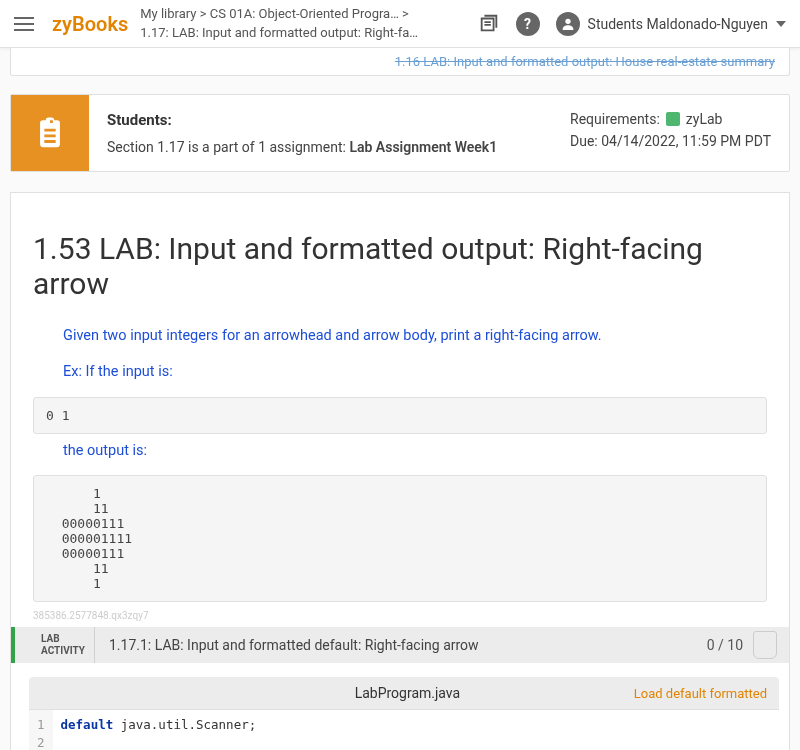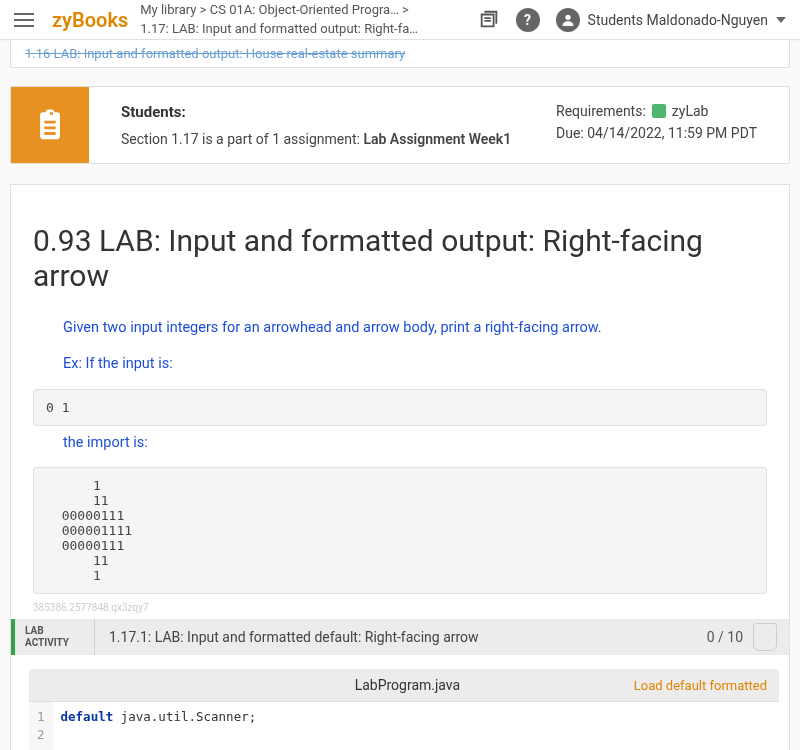--- a/index.html
+++ b/index.html
@@ -5,21 +5,21 @@
   * { box-sizing: border-box; margin: 0; padding: 0; }
   body {
     font-family: -apple-system, BlinkMacSystemFont, "Segoe UI", Roboto, Arial, sans-serif;
     background: #fafafa;
     color: #333;
     width: 800px;
     height: 750px;
     overflow: hidden;
   }
   .header {
-    height: 40px;
+    height: 48px;
     background: #fff;
     display: flex;
     align-items: center;
     padding: 0 14px;
     border-bottom: 1px solid #e0e0e0;
     box-shadow: 0 1px 3px rgba(0,0,0,0.06);
   }
   .menu-icon {
     width: 24px; height: 24px; display:flex; flex-direction:column; justify-content:center; gap:4px;
     margin-right: 14px; cursor:pointer;
@@ -31,42 +31,42 @@
   .hdr-icons { display:flex; align-items:center; gap:16px; }
   .hdr-icon-circle { width:24px; height:24px; border-radius:50%; background:#666; display:inline-flex; align-items:center; justify-content:center; color:#fff; font-weight:700; font-size:14px; }
   .book-icon { width:22px; height:22px; color:#555; }
   .user-chip { display:flex; align-items:center; gap:8px; cursor:pointer; }
   .avatar { width:24px; height:24px; border-radius:50%; background:#666; display:inline-flex; align-items:center; justify-content:center; }
   .avatar svg { width:16px; height:16px; fill:#fff; }
   .username { font-size:14px; color:#444; }
   .caret { width:0; height:0; border-left:5px solid transparent; border-right:5px solid transparent; border-top:6px solid #666; }
 
   .content { padding: 0 10px 10px 10px; }
-  .prev-link-strip { text-align:left; padding: 6px 14px 21px; color:#3f7fbf; font-size:13px; border:1px solid #e0e0e0; border-top:none; background:#fff; margin-bottom:18px; border-bottom-left-radius:3px; border-bottom-right-radius:3px; height:24px; overflow:hidden; }
+  .prev-link-strip { text-align:right; padding: 6px 14px 21px; color:#3f7fbf; font-size:13px; border:1px solid #e0e0e0; border-top:none; background:#fff; margin-bottom:18px; border-bottom-left-radius:3px; border-bottom-right-radius:3px; height:24px; overflow:hidden; }
 
   .students-card { display:flex; border:1px solid #e0e0e0; background:#fff; margin-bottom:20px; border-radius:2px; }
   .orange-badge { width:78px; background:#e69121; display:flex; align-items:center; justify-content:center; }
   .clipboard-svg { width:34px; height:34px; fill:#fff; }
-  .students-body { flex:1; padding:16px 32px; display:flex; justify-content:space-between; align-items:flex-start;gap:40px; }
+  .students-body { flex:1; padding:16px 18px; display:flex; justify-content:space-between; align-items:flex-start;gap:40px; }
   .students-left h3 { font-size:15px; font-weight:700; margin-bottom:10px; }
   .students-left p { font-size:14px; color:#444; }
   .students-left p b { font-weight:600; }
   .students-right { text-align:left; font-size:14px; color:#444; }
   .students-right .req { margin-bottom:6px; display:flex; align-items:center; gap:6px; }
   .req-square { width:14px; height:14px; background:#4fb66f; border-radius:2px; }
 
   .main-card { background:#fff; border:1px solid #e0e0e0; padding:22px 0 0 0; }
   .main-pad { padding: 0 22px; }
   .lab-title { font-size:30px; font-weight:400; color:#333; margin: 16px 0 24px; }
   .desc { font-size:14.5px; color:#1d4ed8; margin-bottom:14px; line-height:1.5;margin-left:30px; }
   .code-box { background:#f5f5f5; border:1px solid #e0e0e0; border-radius:3px; padding:10px 12px; font-family:"Menlo","Consolas",monospace; font-size:13px; color:#444; margin-bottom:6px; white-space:pre; overflow:auto; }
   .watermark { font-size:10px; color:#ccc; padding: 2px 22px 6px; }
 
   .activity-bar { display:flex; align-items:center; background:#ececec; border-left:4px solid #33a34a; line-height:1.2; }
-  .activity-label { font-size:10px; font-weight:700; color:#555; padding:6px 10px; border-right:1px solid #d0d0d0; width:80px; }
+  .activity-label { font-size:10px; font-weight:700; color:#555; padding:6px 26px; border-right:1px solid #d0d0d0; width:80px; }
   .activity-title { flex:1; font-size:14px; color:#444; padding:0 14px; }
   .score { font-size:14px; color:#555; padding-right:10px; }
   .shield { width:24px; height:28px; border:1px solid #ccc; border-radius:3px 3px 6px 6px; margin-right:12px; position:relative; }
   .shield::after { content:""; position:absolute; bottom:-1px; left:50%; transform:translateX(-50%); width:14px; height:8px; border-bottom-left-radius:8px; border-bottom-right-radius:8px; }
 
   .editor-wrap { padding:14px 10px 0 18px; }
   .editor-head { display:flex; justify-content:space-between; align-items:center; background:#ececec; padding:8px 12px; border-top-left-radius:4px; border-top-right-radius:4px; font-size:14px; }
   .filename { flex:1; text-align:center; color:#333; }
   .load-link { color:#e28400; font-size:13px; cursor:pointer; }
   .editor { background:#fff; border-top:1px solid #e0e0e0; display:flex; font-family:"Menlo","Consolas",monospace; font-size:12.5px; }
@@ -134,25 +134,25 @@
           <span class="req-square"></span>
           <span>zyLab</span>
         </div>
         <div>Due: 04/14/2022, 11:59 PM PDT</div>
       </div>
     </div>
   </div>
 
   <div class="main-card" style="position:relative;">
     <div class="main-pad">
-      <h1 class="lab-title">0.93 LAB: Input and formatted output: Right-facing arrow</h1>
+      <h1 class="lab-title">1.53 LAB: Input and formatted output: Right-facing arrow</h1>
       <p class="desc">Given two input integers for an arrowhead and arrow body, print a right-facing arrow.</p>
       <p class="desc">Ex: If the input is:</p>
       <div class="code-box">0 1</div>
-      <p class="desc">the import is:</p>
+      <p class="desc">the output is:</p>
       <div class="code-box">      1
       11
   00000111
   000001111
   00000111
       11
       1</div>
     </div>
     <div class="watermark">385386.2577848.qx3zqy7</div>
 

